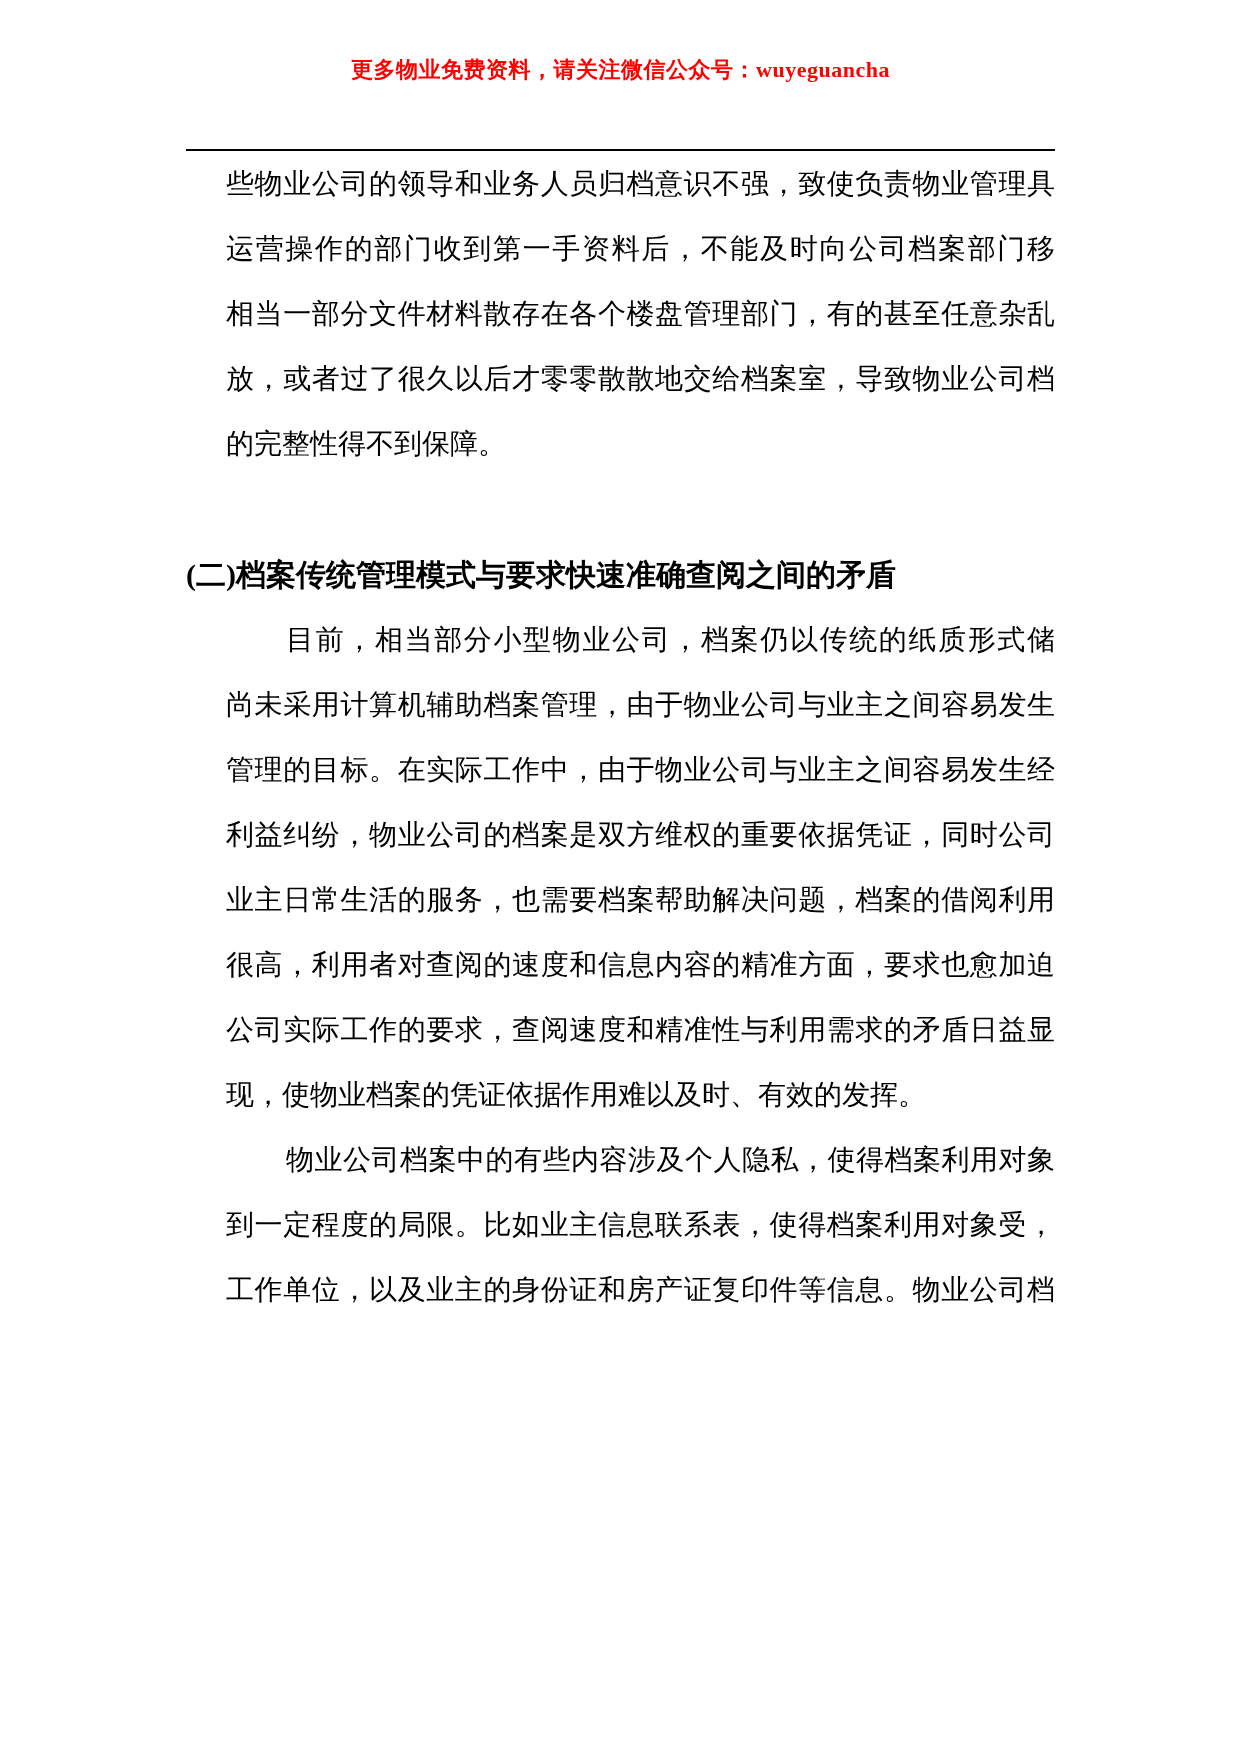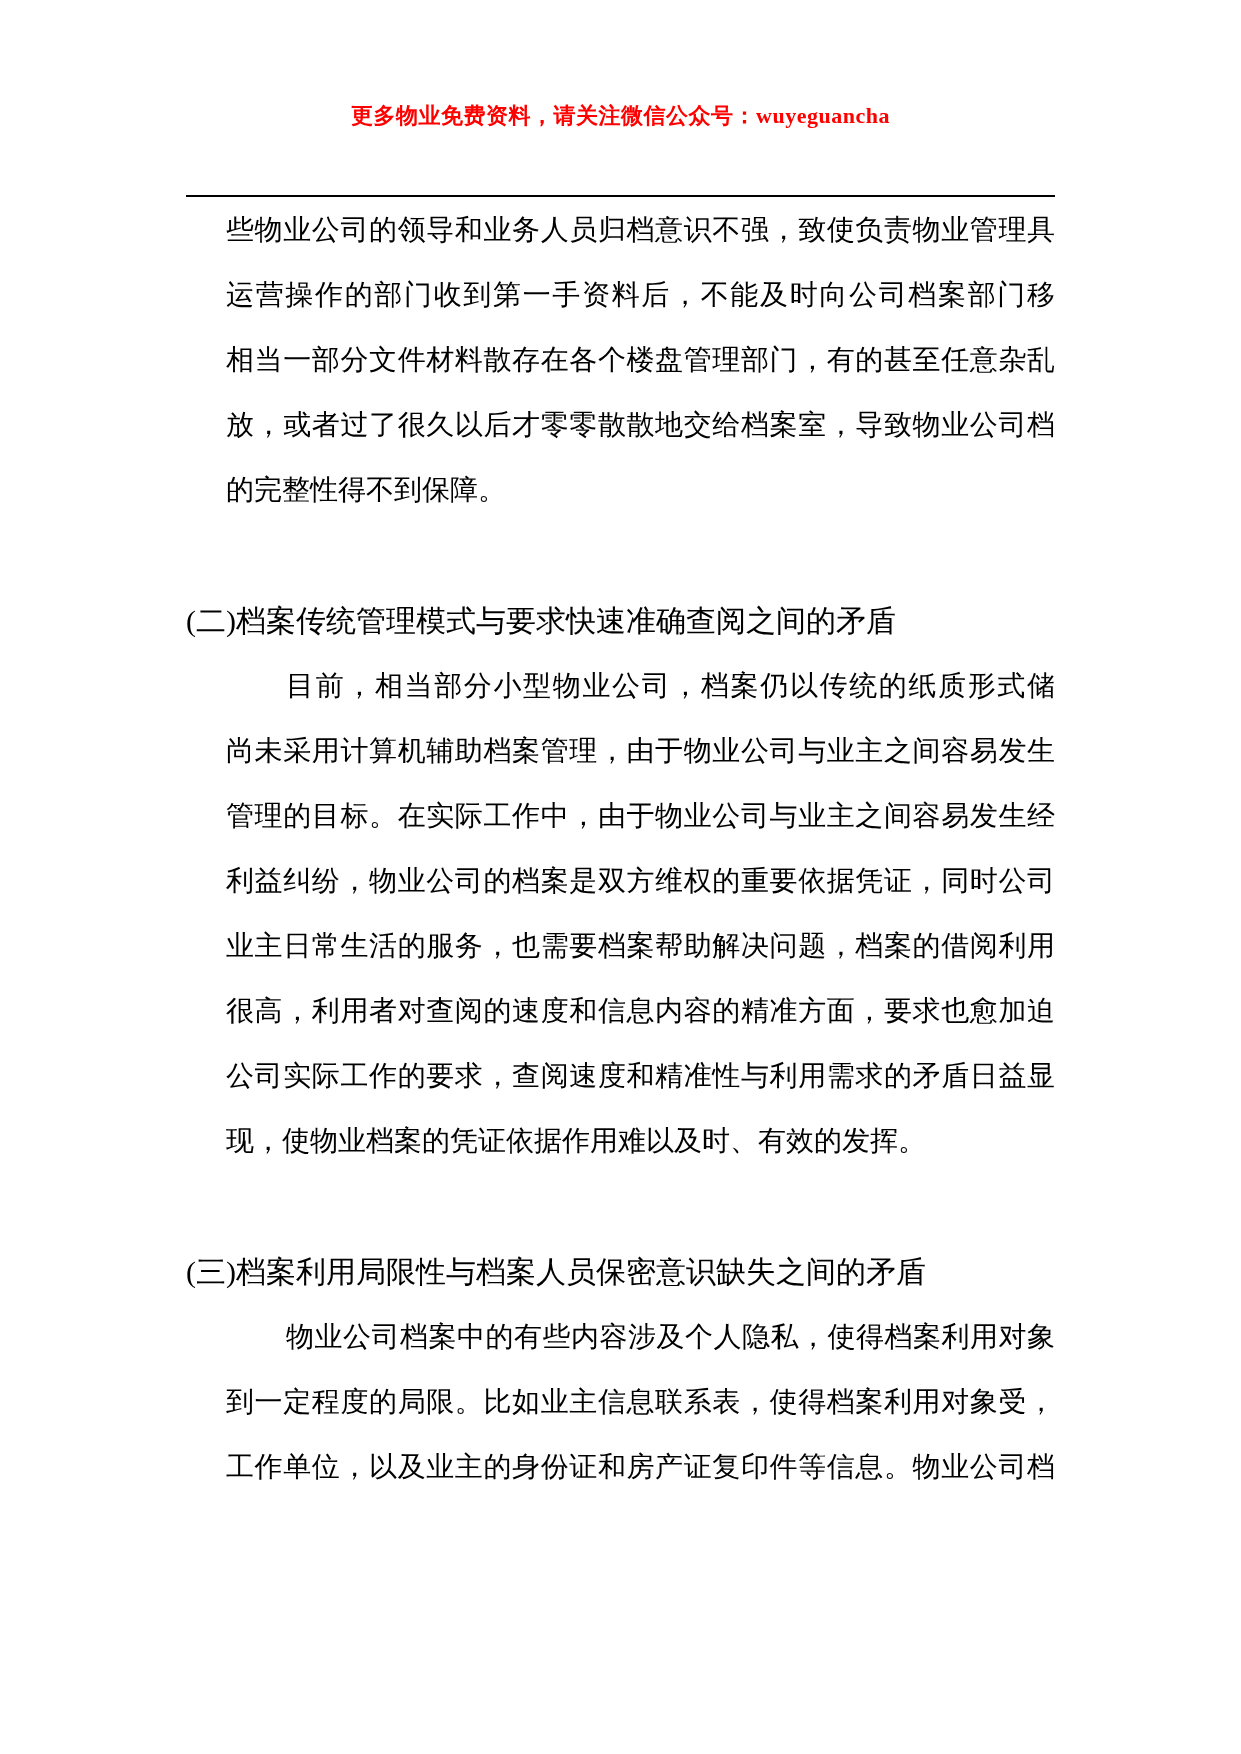--- a/index.html
+++ b/index.html
@@ -5,21 +5,21 @@
   html, body { margin: 0; padding: 0; }
   body {
     width: 1241px; height: 1754px;
     background: #ffffff;
     color: #000000;
     font-family: "Liberation Serif", "DejaVu Serif", serif;
   }
   .page {
     box-sizing: border-box;
     width: 1241px; height: 1754px;
-    padding: 102px 186px 0 186px;
+    padding: 56px 186px 0 186px;
     overflow: hidden;
     background: #ffffff;
   }
   .promo {
     font-size: 22px;
     line-height: 28px;
     font-weight: bold;
     color: #ff0000;
     text-align: center;
     letter-spacing: 0.5px;
@@ -37,21 +37,21 @@
     line-height: 65px;
     height: 65px;
     text-align: justify;
     overflow: hidden;
     margin-left: 40px;
   }
   .line.fill { text-align-last: justify; }
   .line.indent { text-indent: 60px; }
   .heading {
     font-size: 30px;
-    font-weight: normal;
+    font-weight: bold;
     line-height: 65px;
     height: 65px;
     margin: 66px 0 0 0;
     white-space: nowrap;
   }
 </style>
 </head>
 <body>
 
 <div class="page">
@@ -76,21 +76,20 @@
       <div class="line fill indent">目前，相当部分小型物业公司，档案仍以传统的纸质形式储存，</div>
       <div class="line fill">尚未采用计算机辅助档案管理，由于物业公司与业主之间容易发生经济</div>
       <div class="line fill">管理的目标。在实际工作中，由于物业公司与业主之间容易发生经济</div>
       <div class="line fill">利益纠纷，物业公司的档案是双方维权的重要依据凭证，同时公司对</div>
       <div class="line fill">业主日常生活的服务，也需要档案帮助解决问题，档案的借阅利用率</div>
       <div class="line fill">很高，利用者对查阅的速度和信息内容的精准方面，要求也愈加迫切。</div>
       <div class="line fill">公司实际工作的要求，查阅速度和精准性与利用需求的矛盾日益显</div>
       <div class="line">现，使物业档案的凭证依据作用难以及时、有效的发挥。</div>
     </div>
 
-    <div class="heading">(三)档案利用局限性与档案人员保密意识缺失之间的矛盾</div>
 
     <div class="para">
       <div class="line fill indent">物业公司档案中的有些内容涉及个人隐私，使得档案利用对象受</div>
       <div class="line fill">到一定程度的局限。比如业主信息联系表，使得档案利用对象受，出</div>
       <div class="line fill">工作单位，以及业主的身份证和房产证复印件等信息。物业公司档案</div>
     </div>
 
   </div>
 </div>
 

